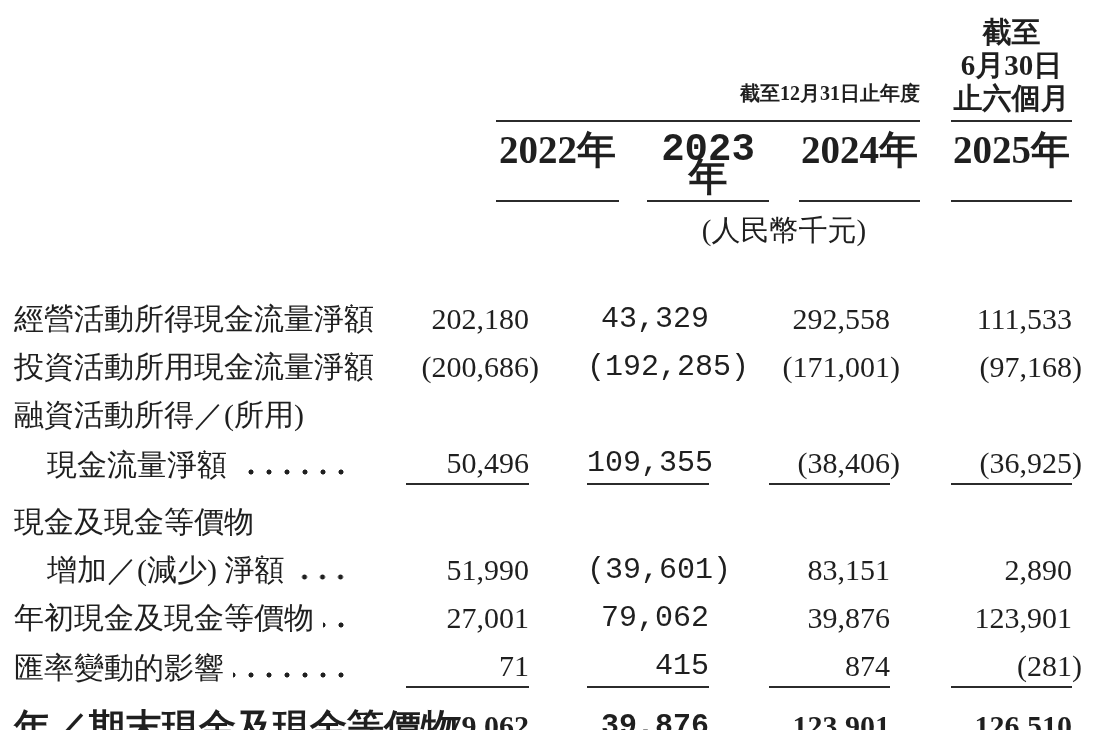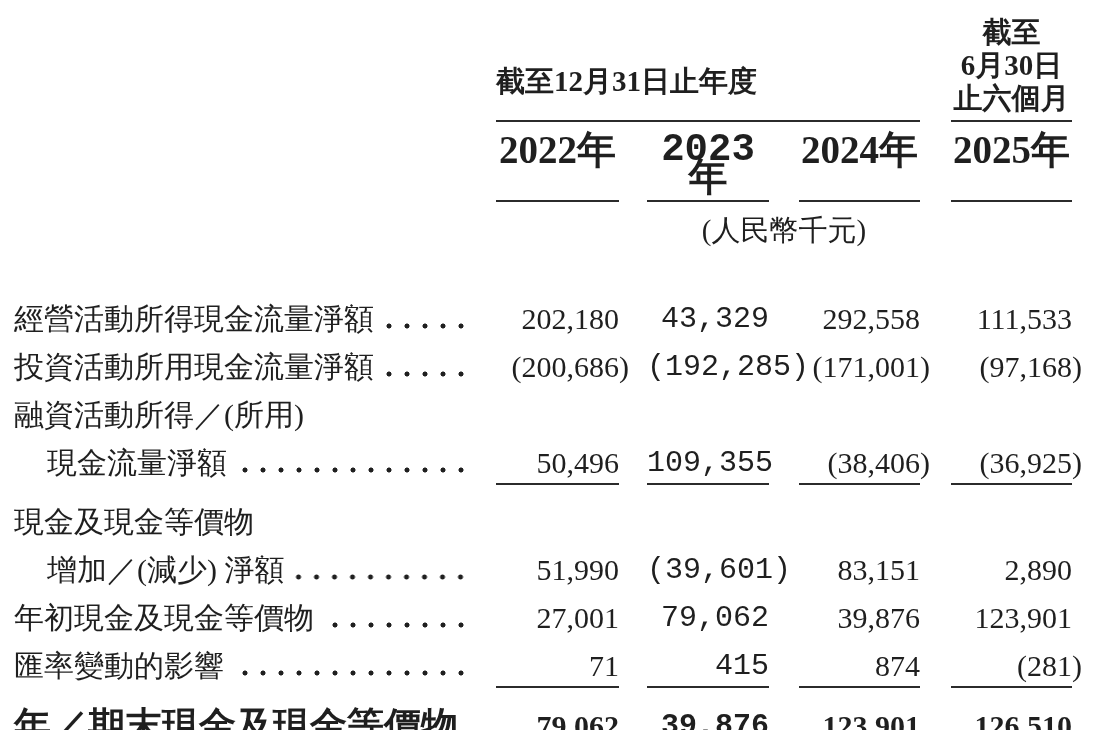--- a/index.html
+++ b/index.html
@@ -17,37 +17,37 @@
   .spacer{flex:1;}
   
   .c0{width:123px;}
   .c1{width:122px;margin-left:28px;font-family:Liberation Mono, monospace;}
   .c2{width:121px;margin-left:30px;}
   .c3{width:121px;margin-left:31px;}
   .g3{width:31px;}
   
   .hdr-top{display:flex;align-items:flex-end;}
   .annual{
-    width:424px;text-align:left;font-weight:700;font-size:29px;
-    line-height:34px;padding-bottom:22px;border-bottom:2px solid #2b2b2b;
+    width:424px;text-align:right;font-weight:700;font-size:20px;
+    line-height:34px;padding-bottom:10px;border-bottom:2px solid #2b2b2b;
   }
   .interim{
     width:121px;text-align:center;font-weight:700;font-size:29px;
     line-height:33px;padding-bottom:5px;border-bottom:2px solid #2b2b2b;
   }
   .hdr-years{display:flex;margin-top:13px;}
   .ycell{
     text-align:center;font-weight:700;font-size:39px;line-height:30px;
     padding-bottom:5px;border-bottom:2px solid #2b2b2b;
   }
   .hdr-note{margin-top:9px;}
   .note{margin-left:482px;width:576px;text-align:center;font-size:29px;}
   
   #body-rows{margin-top:50px;}
-  .trow{display:flex;align-items:flex-start;line-height:36px;margin-top:12px;}
+  .trow{display:flex;align-items:center;line-height:36px;margin-top:12px;gap:30px;}
   .trow:first-child{margin-top:0;}
   .trow:nth-child(5){margin-top:19px;}
   .trow:nth-child(9){margin-top:20px;}
   .labelwrap{flex:1;display:flex;align-items:baseline;min-width:0;}
   .rlabel{white-space:nowrap;}
   .rlabel.indent{padding-left:33px;}
   .leader{
     flex:1;display:block;height:6px;margin:0 26px 0 9px;
     background:radial-gradient(circle at 9px 3px,#1f1f1f 2.1px,transparent 2.9px) right bottom/18px 6px repeat-x;
   }

